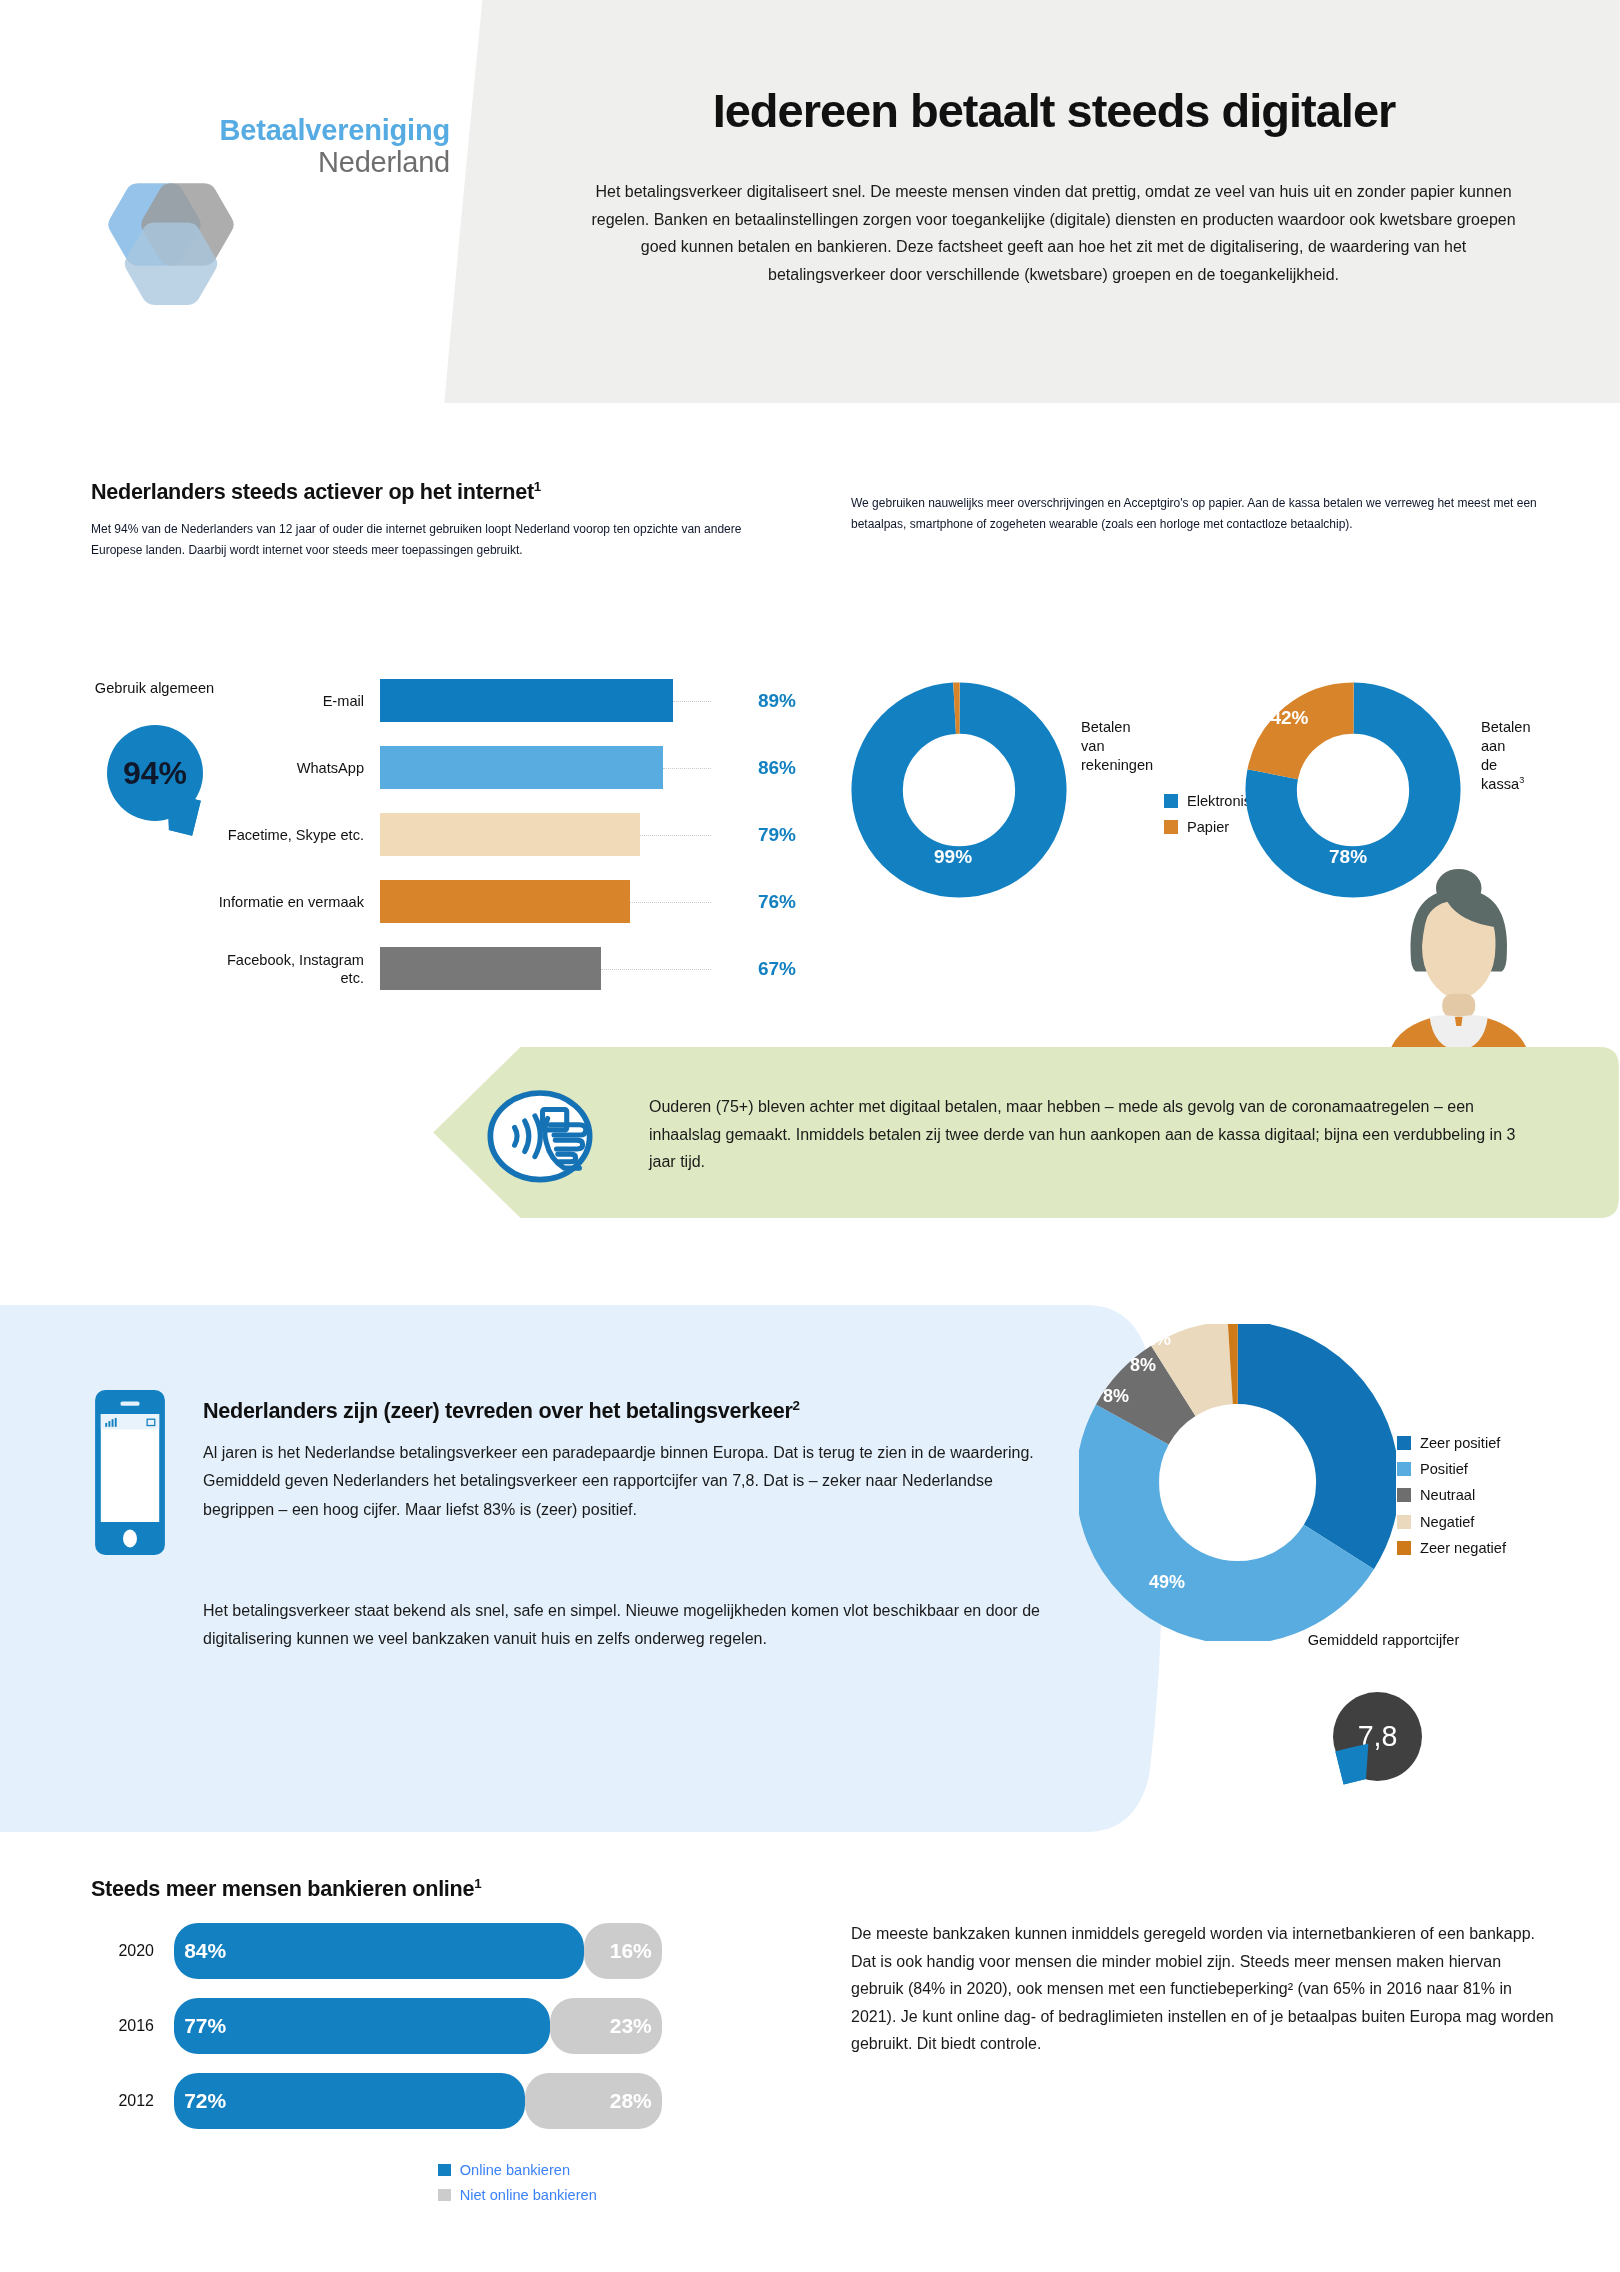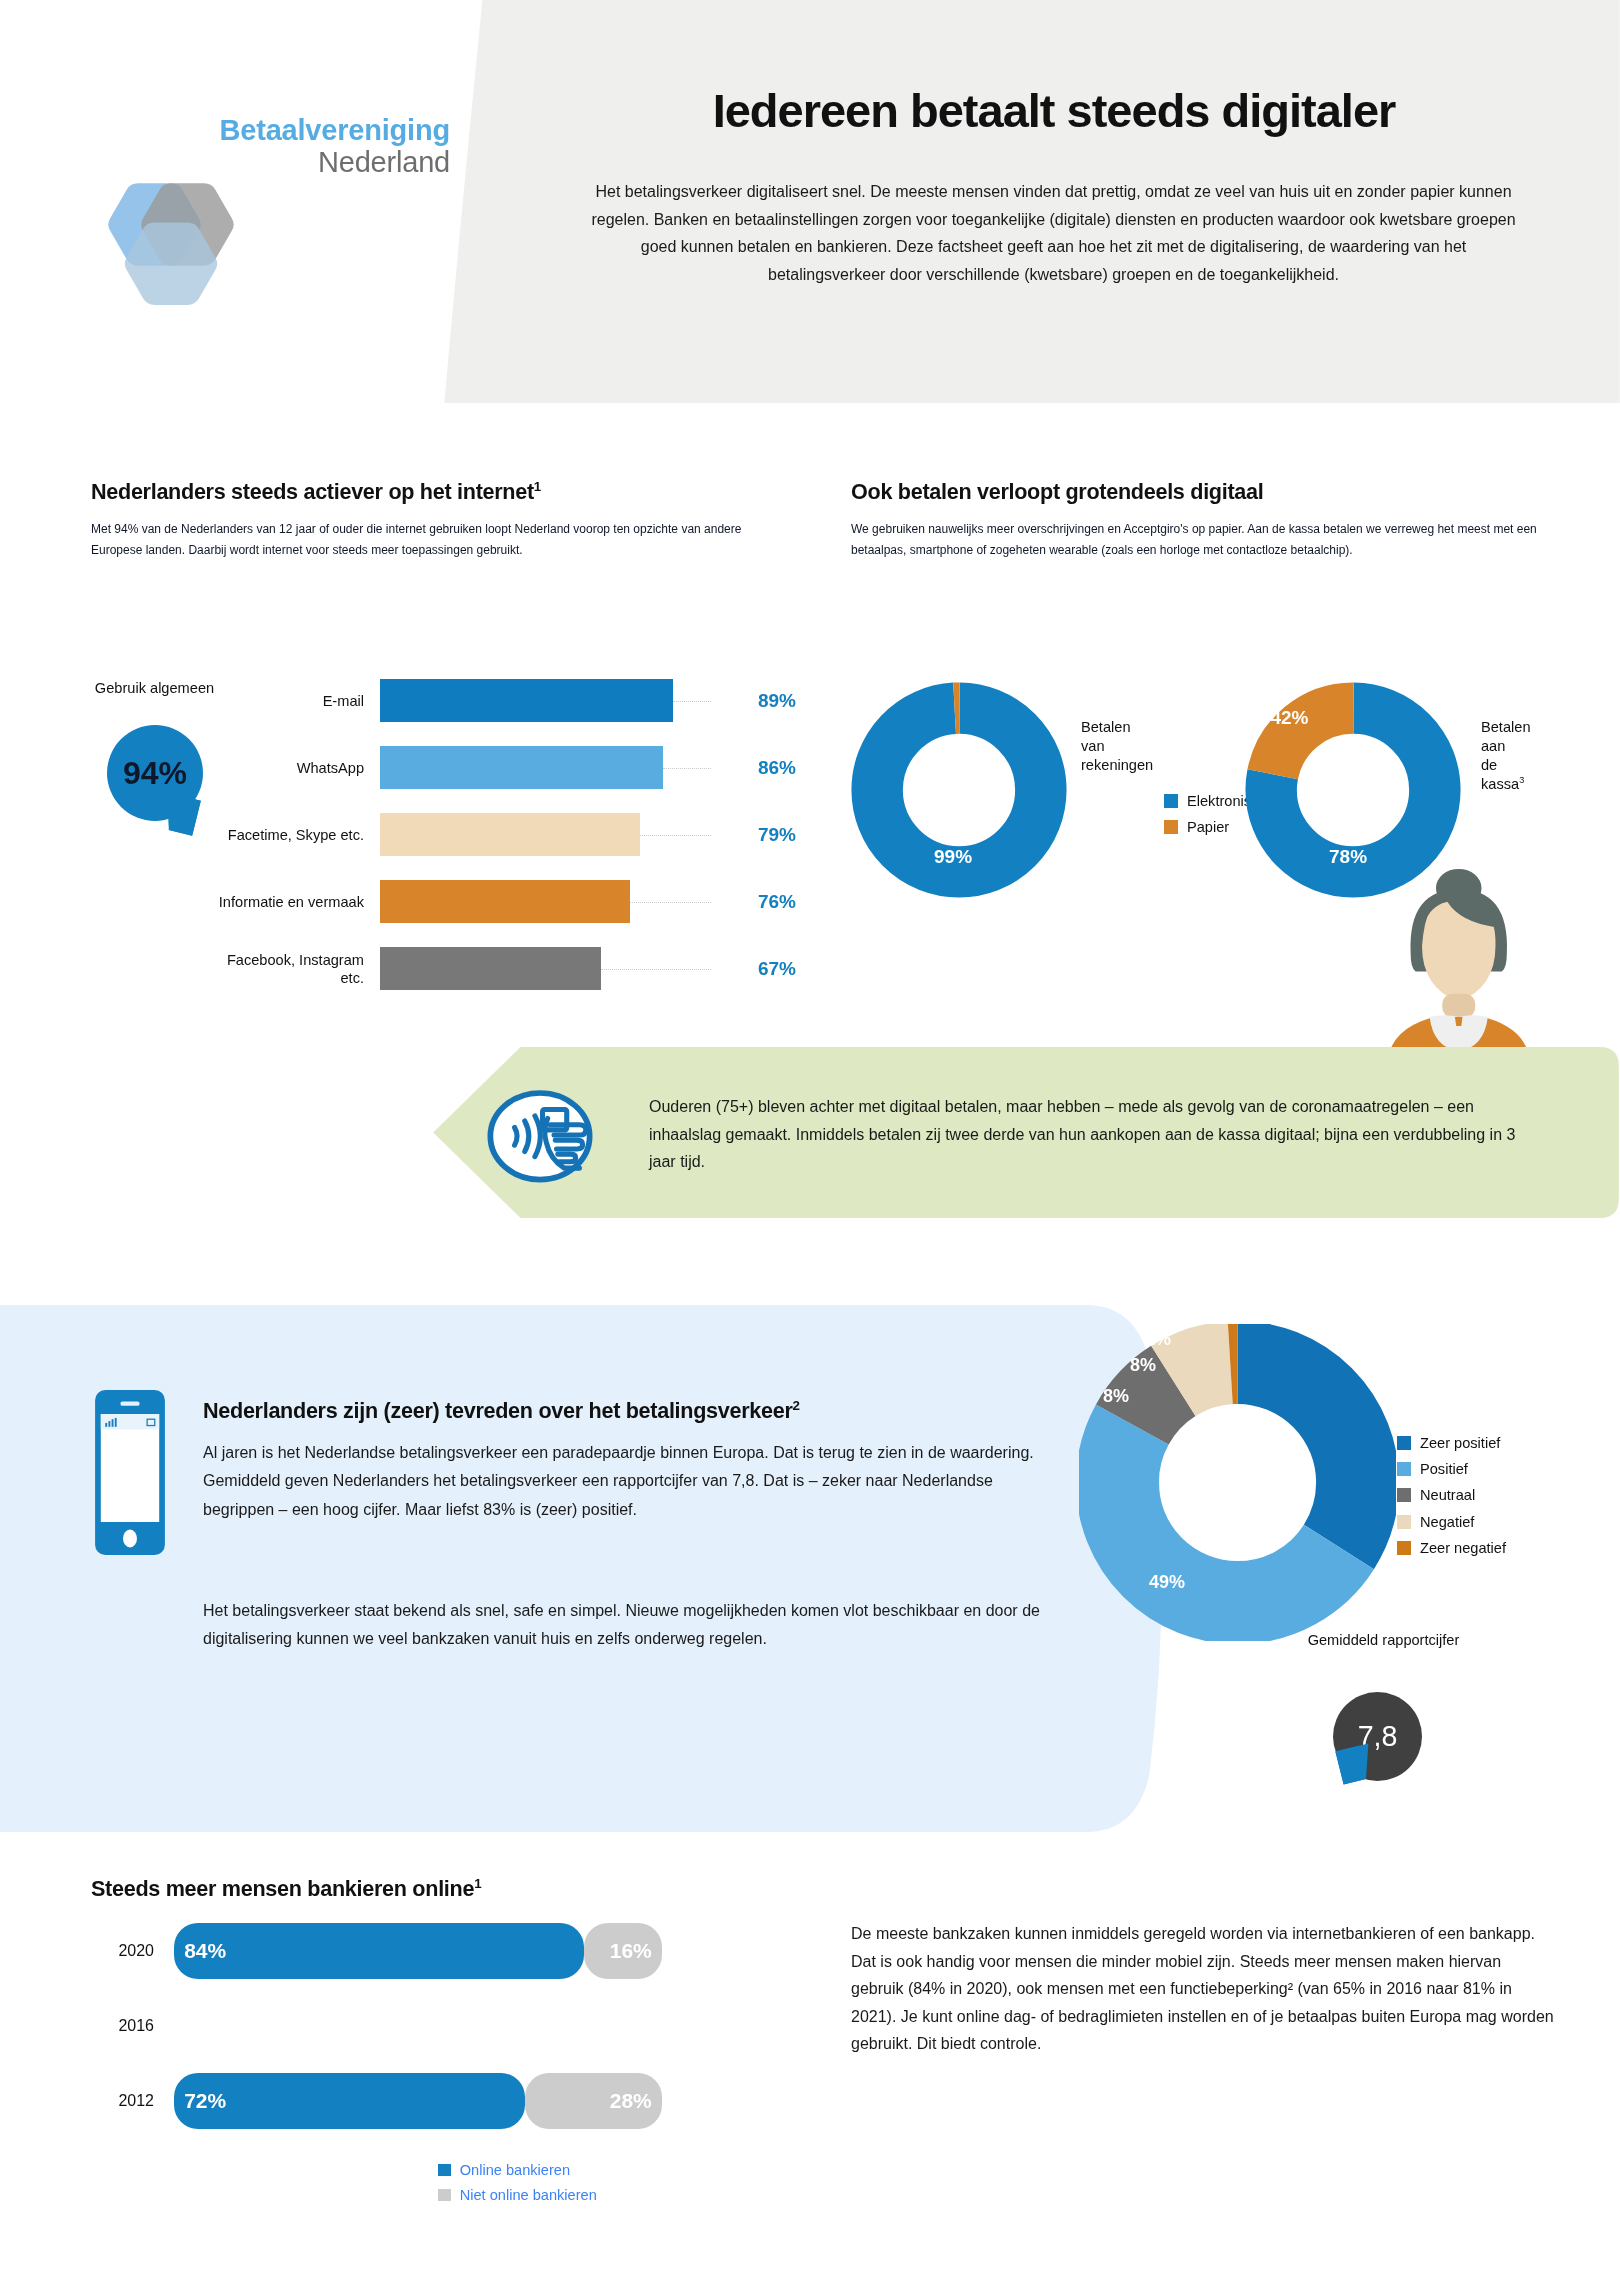--- a/index.html
+++ b/index.html
@@ -190,21 +190,20 @@
 
   <div class="header-title">Iedereen betaalt steeds digitaler</div>
   <div class="header-body">Het betalingsverkeer digitaliseert snel. De meeste mensen vinden dat prettig, omdat ze veel van huis uit en zonder papier kunnen regelen. Banken en betaalinstellingen zorgen voor toegankelijke (digitale) diensten en producten waardoor ook kwetsbare groepen goed kunnen betalen en bankieren. Deze factsheet geeft aan hoe het zit met de digitalisering, de waardering van het betalingsverkeer door verschillende (kwetsbare) groepen en de toegankelijkheid.</div>
 
   <div class="col-left">
     <div class="sec-h"><span>Nederlanders steeds actiever op het internet</span><span class="sup">1</span></div>
     <div class="sec-p">Met 94% van de Nederlanders van 12 jaar of ouder die internet gebruiken loopt Nederland voorop ten opzichte van andere Europese landen. Daarbij wordt internet voor steeds meer toepassingen gebruikt.</div>
   </div>
 
   <div class="col-right">
-    <div class="sec-h">Ook betalen verloopt grotendeels digitaal</div>
     <div class="sec-p">We gebruiken nauwelijks meer overschrijvingen en Acceptgiro's op papier. Aan de kassa betalen we verreweg het meest met een betaalpas, smartphone of zogeheten wearable (zoals een horloge met contactloze betaalchip).</div>
   </div>
 
   <div class="barchart">
     <div class="bc-side">
       <div class="bc-side-label">Gebruik algemeen</div>
       <div class="bubble94">
         <div class="tail"></div>
         <div class="circ">94%</div>
       </div>
@@ -408,20 +407,28 @@
         <div class="st-seg" style="width:84%;background:#1380C1;">
             <span>84%</span>
           </div>
         <div class="st-seg right" style="width:16%;background:#CCCCCC;">
             <span>16%</span>
           </div>
       </div>
     </div>
     <div class="st-row">
       <div class="st-year">2016</div>
+      <div class="st-bars">
+        <div class="st-seg" style="width:77%;background:#1380C1;">
+            <span>77%</span>
+          </div>
+        <div class="st-seg right" style="width:23%;background:#CCCCCC;">
+            <span>23%</span>
+          </div>
+      </div>
     </div>
     <div class="st-row">
       <div class="st-year">2012</div>
       <div class="st-bars">
         <div class="st-seg" style="width:72%;background:#1380C1;">
             <span>72%</span>
           </div>
         <div class="st-seg right" style="width:28%;background:#CCCCCC;">
             <span>28%</span>
           </div>

